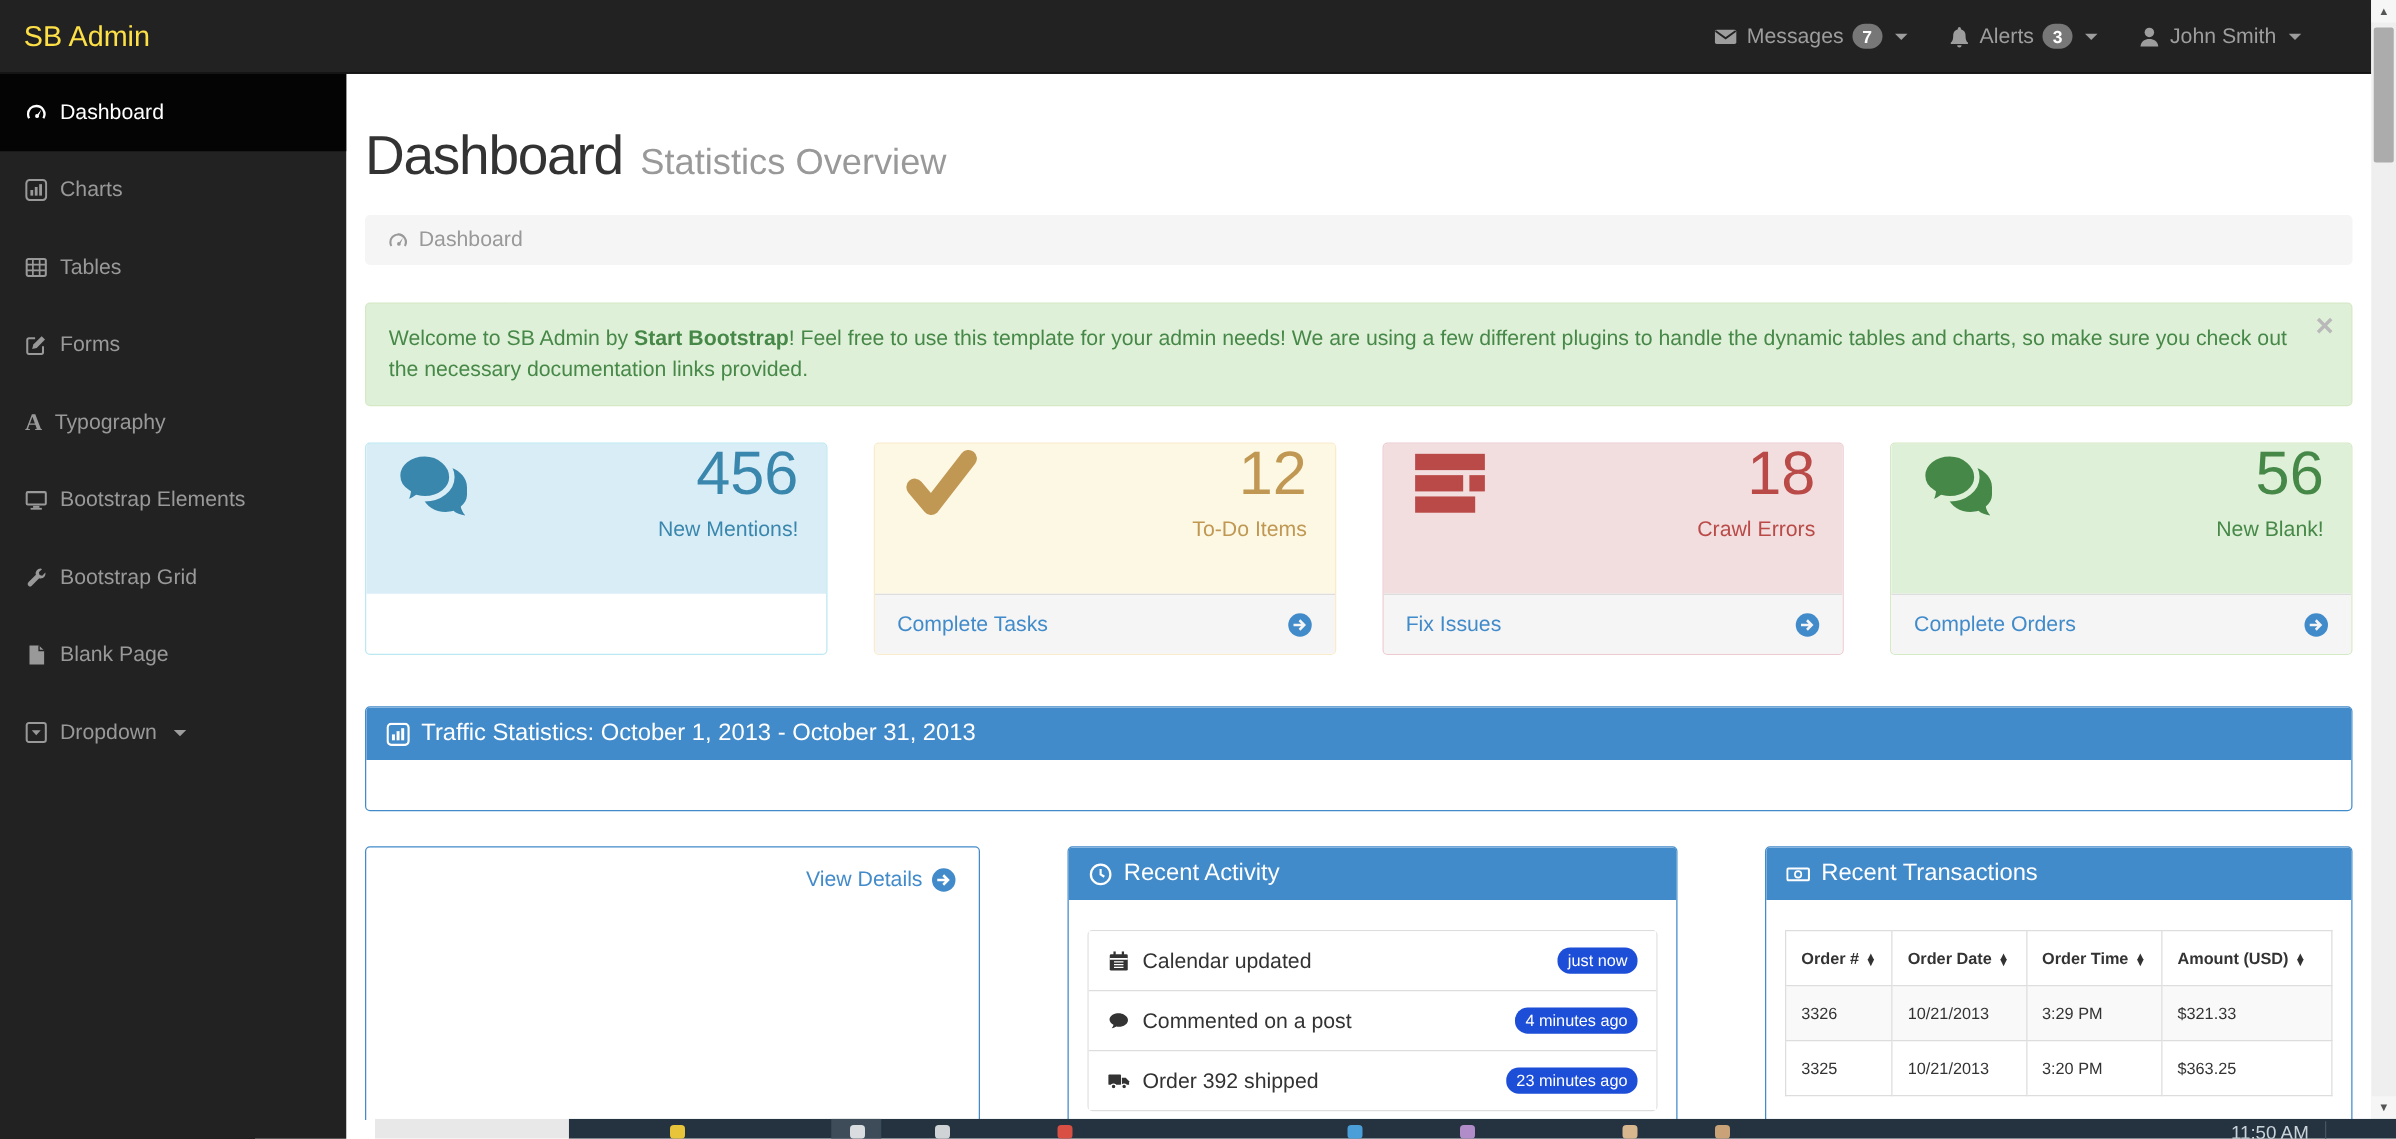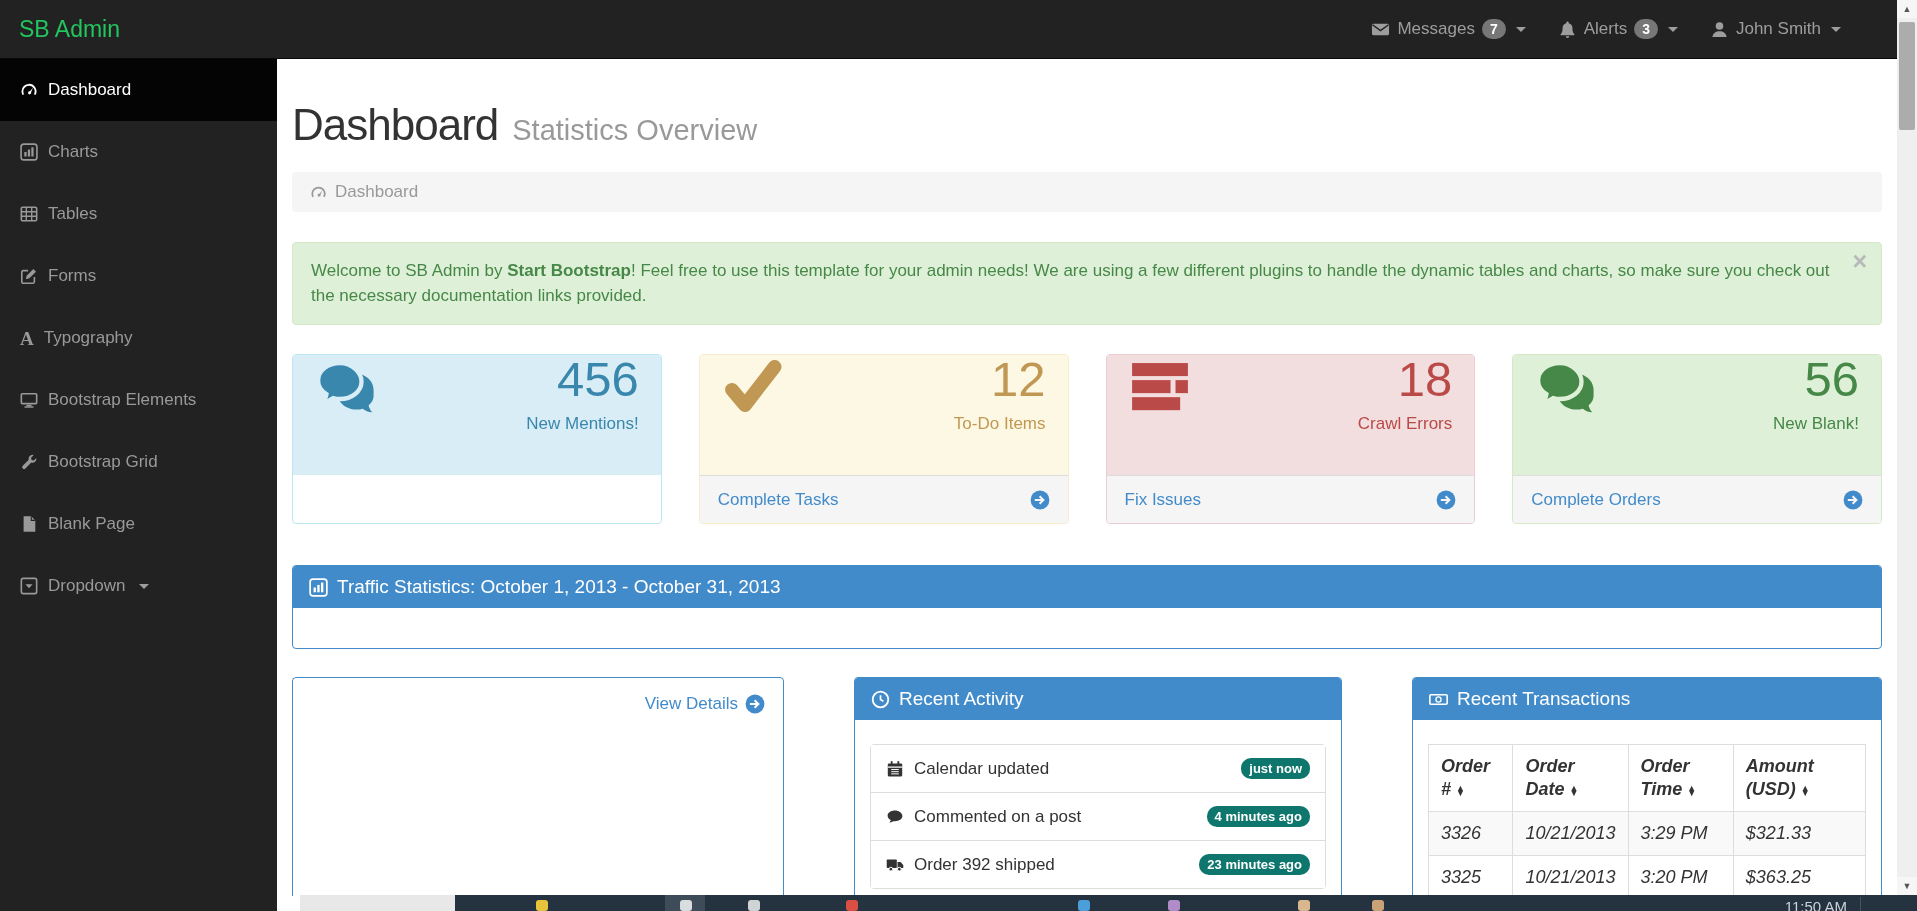--- a/index.html
+++ b/index.html
@@ -3,21 +3,21 @@
 <meta charset="utf-8">
 <style>
   * { margin:0; padding:0; box-sizing:border-box; }
   html,body { width:1917px; height:911px; overflow:hidden; background:#fff;
     font-family:"Liberation Sans", sans-serif; color:#333; }
 
   
   .navbar { position:absolute; left:0; top:0; width:1897px; height:59px;
     background:#222; border-bottom:1px solid #080808; z-index:30; }
   .brand { position:absolute; left:19px; top:0; line-height:58px;
-    font-size:23px; color:#22c55e; text-decoration:none; }
+    font-size:23px; color:#fde047; text-decoration:none; }
   .nav-right { position:absolute; right:40px; top:0; height:58px;
     display:flex; align-items:center; }
   .nav-item { display:flex; align-items:center; gap:7px; padding:0 16px;
     color:#9d9d9d; font-size:17px; cursor:pointer; height:100%; }
   .nav-badge { background:#777; color:#fff; font-size:14px; font-weight:bold;
     border-radius:11px; padding:2px 8px; line-height:16px; }
   .caret { width:0; height:0; border-left:5px solid transparent;
     border-right:5px solid transparent; border-top:5px solid #9d9d9d;
     display:inline-block; margin-left:3px; }
   .icon { width:1em; height:1em; display:inline-block; vertical-align:-0.12em; }
@@ -92,24 +92,24 @@
   .sources-body { padding:16px 18px; text-align:right; }
   .view-details { color:#428bca; font-size:17px; text-decoration:none;
     display:inline-flex; align-items:center; gap:7px; cursor:pointer; }
 
   .panel-pad { padding:24px 15px 15px; }
   .list-group { border:1px solid #ddd; border-radius:4px; }
   .list-item { display:flex; align-items:center; gap:10px; padding:13px 15px;
     border-top:1px solid #ddd; font-size:17px; color:#333; background:#fff; }
   .list-item:first-child { border-top:none; }
   .list-item .icon { font-size:18px; color:#333; }
-  .list-badge { margin-left:auto; background:#0f766e; color:#fff; font-size:13px;
-    font-weight:bold; border-radius:10px; padding:3px 8px; white-space:nowrap; }
-
-  table.trans { border-collapse:collapse; font-size:18px; color:#333;font-style:italic; }
+  .list-badge { margin-left:auto; background:#1d4ed8; color:#fff; font-size:13px;
+    font-weight:normal; border-radius:10px; padding:3px 8px; white-space:nowrap; }
+
+  table.trans { border-collapse:collapse; font-size:13px; color:#333; }
   table.trans th, table.trans td { border:1px solid #ddd; padding:10px 12px;
     text-align:left; vertical-align:top; line-height:23px; }
   table.trans th { font-weight:bold; cursor:pointer; }
   .cw1{width:86px;} .cw2{width:108px;} .cw3{width:110px;} .cw4{width:138px;}
   table.trans tbody tr:nth-child(odd) td { background:#f9f9f9; }
   .sort { display:inline-flex; flex-direction:column; font-size:9px;
     line-height:5px; color:#333; vertical-align:middle; margin-left:5px; }
   .sort::before { content:"▲"; } .sort::after { content:"▼"; }
 
   

